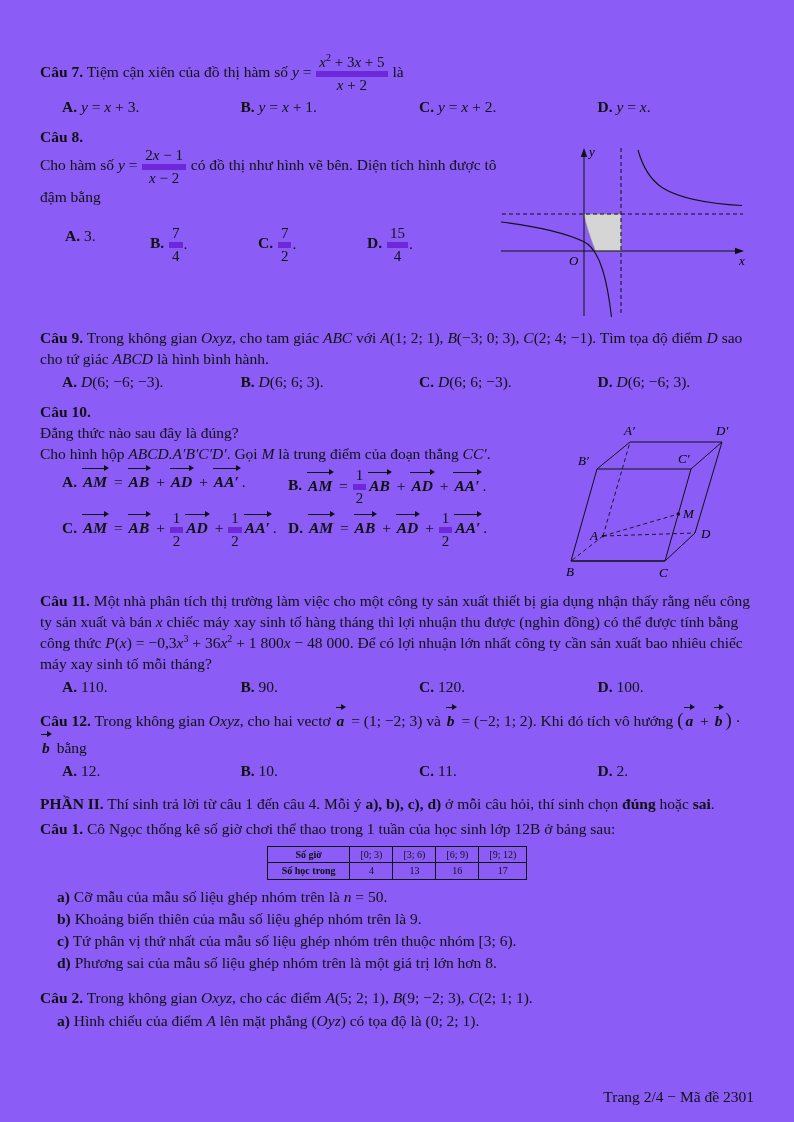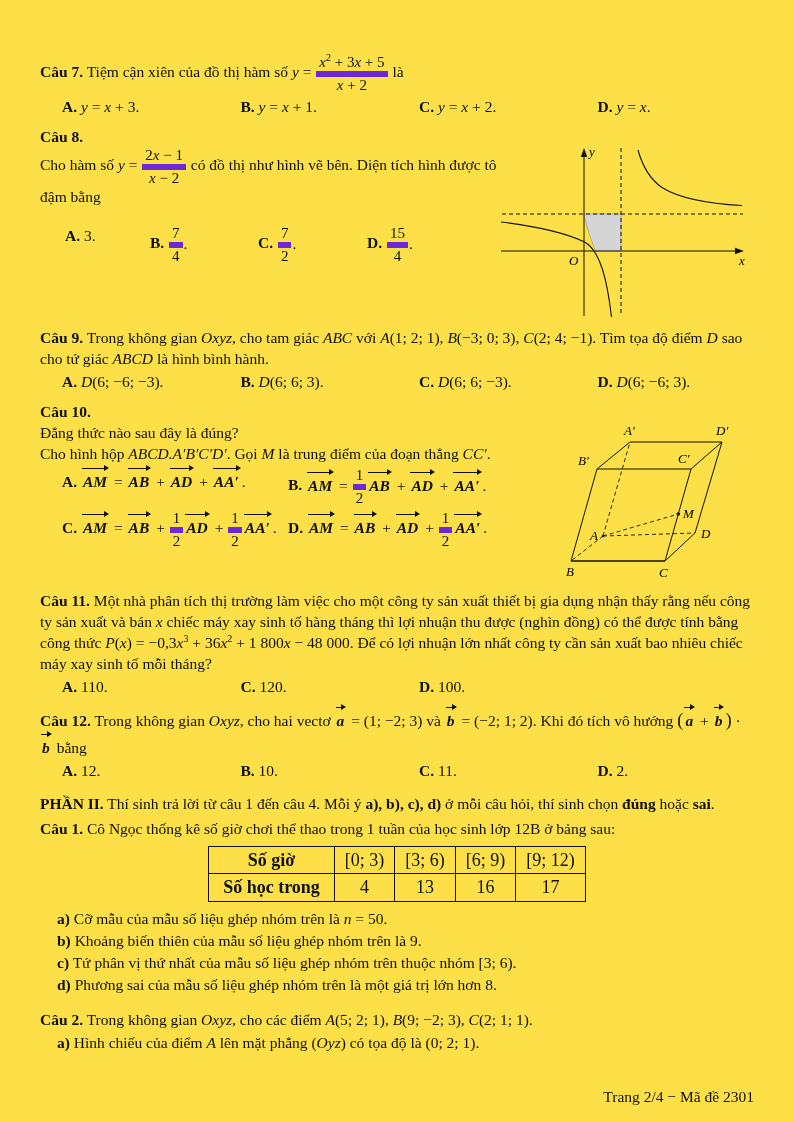--- a/index.html
+++ b/index.html
@@ -1,19 +1,19 @@
 <!DOCTYPE html>
 <html><head>
 <meta charset="utf-8">
 <style>
   html,body{margin:0;padding:0;background:#888;}
   .page{
     position:relative;
     width:794px;height:1122px;
-    background:#fde047;
+    background:#8b5cf6;
     box-sizing:border-box;
     padding:54px 40px 0 40px;
     font-family:"Liberation Serif","DejaVu Serif",serif;
     font-size:15.5px;
     line-height:1.36;
     color:#111;
     margin:0 auto;
     overflow:hidden;
   }
   p{margin:0;}
@@ -49,21 +49,21 @@
   
   .figrow{display:flex;align-items:flex-start;}
   .figrow .txtcol{flex:0 0 458px;}
   .figrow .figcol{flex:1;display:flex;justify-content:flex-end;}
   .fig8{margin-top:16px;}
   .fig10{margin-top:14px;margin-right:16px;}
   
   .items{margin-top:2px;}
   .item{padding-left:17px;margin-top:1px;}
   
-  .stats{border-collapse:collapse;margin:7px auto 6px auto;font-size:18px;}
+  .stats{border-collapse:collapse;margin:7px auto 6px auto;font-size:10px;}
   .stats td{border:1px solid #111;text-align:center;padding:1px 10px;}
   .stats td.hc{font-weight:bold;padding:1px 14px;}
   .footer{position:absolute;right:40px;top:1086px;}
   svg text{font-family:"Liberation Serif","DejaVu Serif",serif;}
 </style>
 </head>
 <body>
 
 <div class="page">
 
@@ -156,20 +156,21 @@
         <text x="135" y="123" font-size="13" font-style="italic">D</text>
         <text x="117" y="103" font-size="13" font-style="italic">M</text>
       </svg>
     </div>
   </section>
 
   <section class="q">
     <p><b class="qlab">Câu 11.</b> <span>Một nhà phân tích thị trường làm việc cho một công ty sản xuất thiết bị gia dụng nhận thấy rằng nếu công ty sản xuất và bán <i>x</i> chiếc máy xay sinh tố hàng tháng thì lợi nhuận thu được (nghìn đồng) có thể được tính bằng công thức <i>P</i>(<i>x</i>) = −0,3<i>x</i><sup>3</sup> + 36<i>x</i><sup>2</sup> + 1 800<i>x</i> − 48 000. Để có lợi nhuận lớn nhất công ty cần sản xuất bao nhiêu chiếc máy xay sinh tố mỗi tháng?</span></p>
     <div class="opts opts4">
       <span class="opt"><b>A.</b> <span>110.</span></span>
+      <span class="opt"><b>B.</b> <span>90.</span></span>
       <span class="opt"><b>C.</b> <span>120.</span></span>
       <span class="opt"><b>D.</b> <span>100.</span></span>
     </div>
   </section>
 
   <section class="q" style="margin-bottom:12px;">
     <p><b class="qlab">Câu 12.</b> <span>Trong không gian <i>Oxyz</i>, cho hai vectơ <span class="vec">a</span> = (1; −2; 3) và <span class="vec">b</span> = (−2; 1; 2). Khi đó tích vô hướng <big>(</big><span class="vec">a</span> + <span class="vec">b</span><big>)</big> · <span class="vec">b</span> bằng</span></p>
     <div class="opts opts4">
       <span class="opt"><b>A.</b> <span>12.</span></span>
       <span class="opt"><b>B.</b> <span>10.</span></span>

